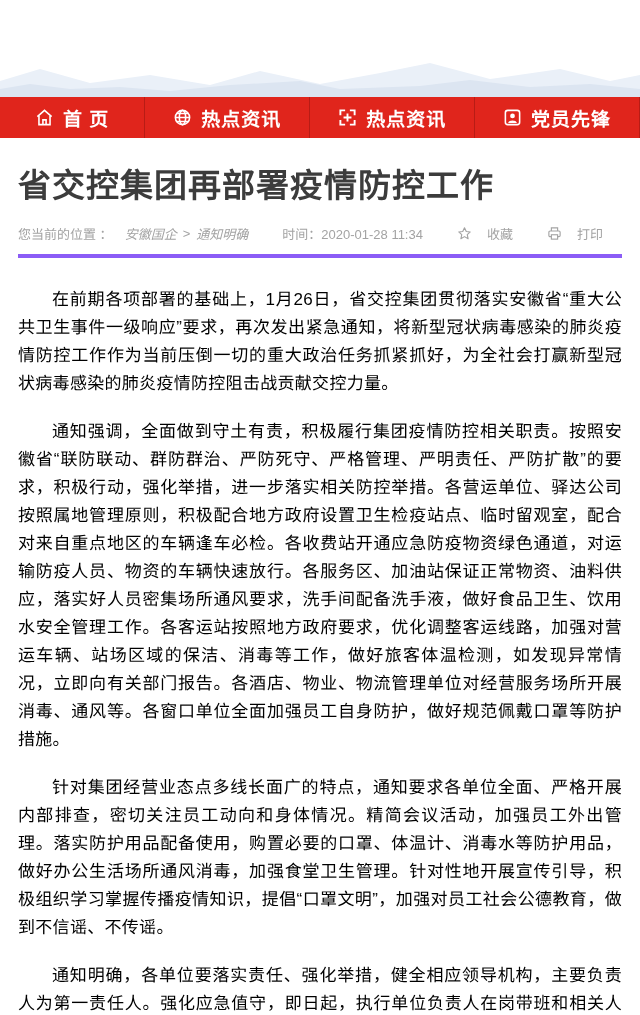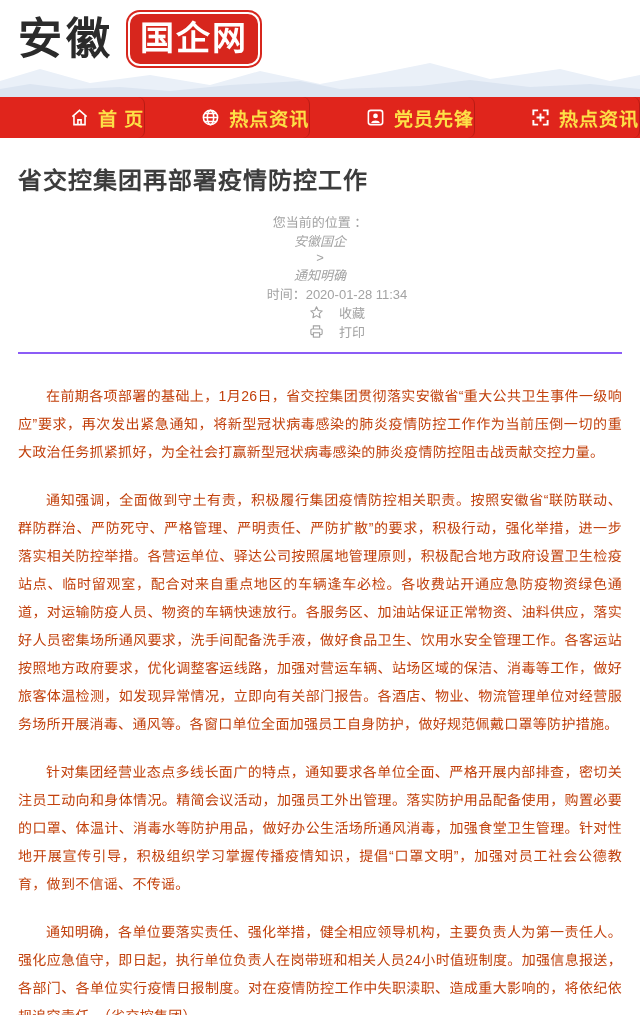--- a/index.html
+++ b/index.html
@@ -25,67 +25,62 @@
     padding:7px 10px 9px; border-radius:10px; letter-spacing:2px;
     box-shadow: 0 0 0 2px #fff, 0 0 0 4px #d7261d;
     margin-left:6px;
   }
 
   
   .main-nav {
     display:flex; height:41px; background:#e0251c;
   }
   .nav-item {
-    flex:1; display:flex; align-items:center; justify-content:flex-end; gap:9px;
-    color:#fde047; text-decoration:none; font-size:19px; font-weight:bold;
-    border-right:1px solid #b81c15; letter-spacing:1px;border-radius:7px;
+    flex:1; display:flex; align-items:center; justify-content:center; gap:9px;
+    color:#ffffff; text-decoration:none; font-size:19px; font-weight:bold;
+    border-right:1px solid #b81c15; letter-spacing:1px;
   }
   .nav-item:first-child { flex:0.88; }
   .nav-icon { width:19px; height:19px; display:block; }
   .nav-icon svg { width:100%; height:100%; display:block; }
 
   
   .article-title {
-    margin:27px 18px 0; font-size:24px; font-weight:bold; color:#3c3c3c;
+    margin:27px 18px 0; font-size:33px; font-weight:bold; color:#3c3c3c;
     letter-spacing:1px; line-height:1.3;
   }
   .meta-row {
     display:flex; align-items:center; margin:0 18px; padding:16px 0 11px;
-    border-bottom:2px solid #8b5cf6; font-size:13px; color:#a3a3a3;
+    border-bottom:4px solid #8b5cf6; font-size:13px; color:#a3a3a3;
     white-space:nowrap;
-    flex-direction:column;
   }
   .meta-row a { color:#a3a3a3; text-decoration:none;font-style:italic; }
   .crumb-sep { margin:0 6px; }
   .meta-time { margin-left:34px; }
   .meta-action { display:flex; align-items:center; gap:15px; margin-left:34px; cursor:pointer; }
   .meta-ico { width:15px; height:15px; display:block; }
   .meta-ico svg { width:100%; height:100%; display:block; }
 
   
   .article-body { margin:0 18px; padding:28px 0 30px; }
   .article-body p {
-    font-size:14px; line-height:28px; color:#c2410c;
+    font-size:17px; line-height:28px; color:#000000;
     text-indent:2em; text-align:justify; margin-bottom:20px;
     letter-spacing:0.3px;
   }
   .article-body p:last-child { margin-bottom:0; }
 </style>
 </head>
 <body>
 
 <header class="site-header">
   <svg class="mountains" viewBox="0 0 640 46" preserveAspectRatio="none" aria-hidden="true">
     <path d="M0 46 L0 30 L40 18 L90 32 L150 24 L210 34 L260 20 L320 33 L380 22 L430 12 L490 28 L560 18 L610 30 L640 24 L640 46 Z" fill="#eaf0f8"></path>
     <path d="M0 46 L0 38 L30 33 L70 38 L120 36 L170 40 L230 34 L300 30 L340 38 L420 35 L470 29 L530 36 L590 33 L640 38 L640 46 Z" fill="#dce5f1"></path>
   </svg>
-  <div class="logo-wrap">
-    <span class="logo-black">安徽</span>
-    <span class="logo-stamp">国企网</span>
-  </div>
 </header>
 
 <nav class="main-nav">
   <a class="nav-item" href="#">
     <span class="nav-icon">
       <svg viewBox="0 0 24 24" fill="none" stroke="#fff" stroke-width="2">
         <path d="M3 11 L12 3 L21 11"></path>
         <path d="M5 10 V21 H19 V10"></path>
         <path d="M10 21 V15 H14 V21"></path>
       </svg>
@@ -97,39 +92,39 @@
       <svg viewBox="0 0 24 24" fill="none" stroke="#fff" stroke-width="2">
         <circle cx="12" cy="12" r="9"></circle>
         <ellipse cx="12" cy="12" rx="4" ry="9"></ellipse>
         <path d="M3 12 H21 M4.5 7 H19.5 M4.5 17 H19.5"></path>
       </svg>
     </span>
     <span>热点资讯</span>
   </a>
   <a class="nav-item" href="#">
     <span class="nav-icon">
-      <svg viewBox="0 0 24 24" fill="none" stroke="#fff" stroke-width="2">
-        <rect x="3" y="3" width="18" height="18" rx="3"></rect>
-        <circle cx="12" cy="10" r="3" fill="#fff" stroke="none"></circle>
-        <path d="M6.5 19 C7 14.8 17 14.8 17.5 19" fill="#fff" stroke="none"></path>
-      </svg>
-    </span>
-    <span>党员先锋</span>
-  </a>
-  <a class="nav-item" href="#">
-    <span class="nav-icon">
       <svg viewBox="0 0 24 24" fill="none" stroke="#fff" stroke-width="2.4">
         <path d="M9 3 H3 V9"></path>
         <path d="M15 3 H21 V9"></path>
         <path d="M9 21 H3 V15"></path>
         <path d="M15 21 H21 V15"></path>
         <path d="M12 7 V17 M7 12 H17"></path>
       </svg>
     </span>
     <span>热点资讯</span>
+  </a>
+  <a class="nav-item" href="#">
+    <span class="nav-icon">
+      <svg viewBox="0 0 24 24" fill="none" stroke="#fff" stroke-width="2">
+        <rect x="3" y="3" width="18" height="18" rx="3"></rect>
+        <circle cx="12" cy="10" r="3" fill="#fff" stroke="none"></circle>
+        <path d="M6.5 19 C7 14.8 17 14.8 17.5 19" fill="#fff" stroke="none"></path>
+      </svg>
+    </span>
+    <span>党员先锋</span>
   </a>
 </nav>
 
 <main>
   <h1 class="article-title">省交控集团再部署疫情防控工作</h1>
 
   <div class="meta-row">
     <span>您当前的位置 ：</span>
     <span class="crumb-sep"></span>
     <a href="#">安徽国企</a>

